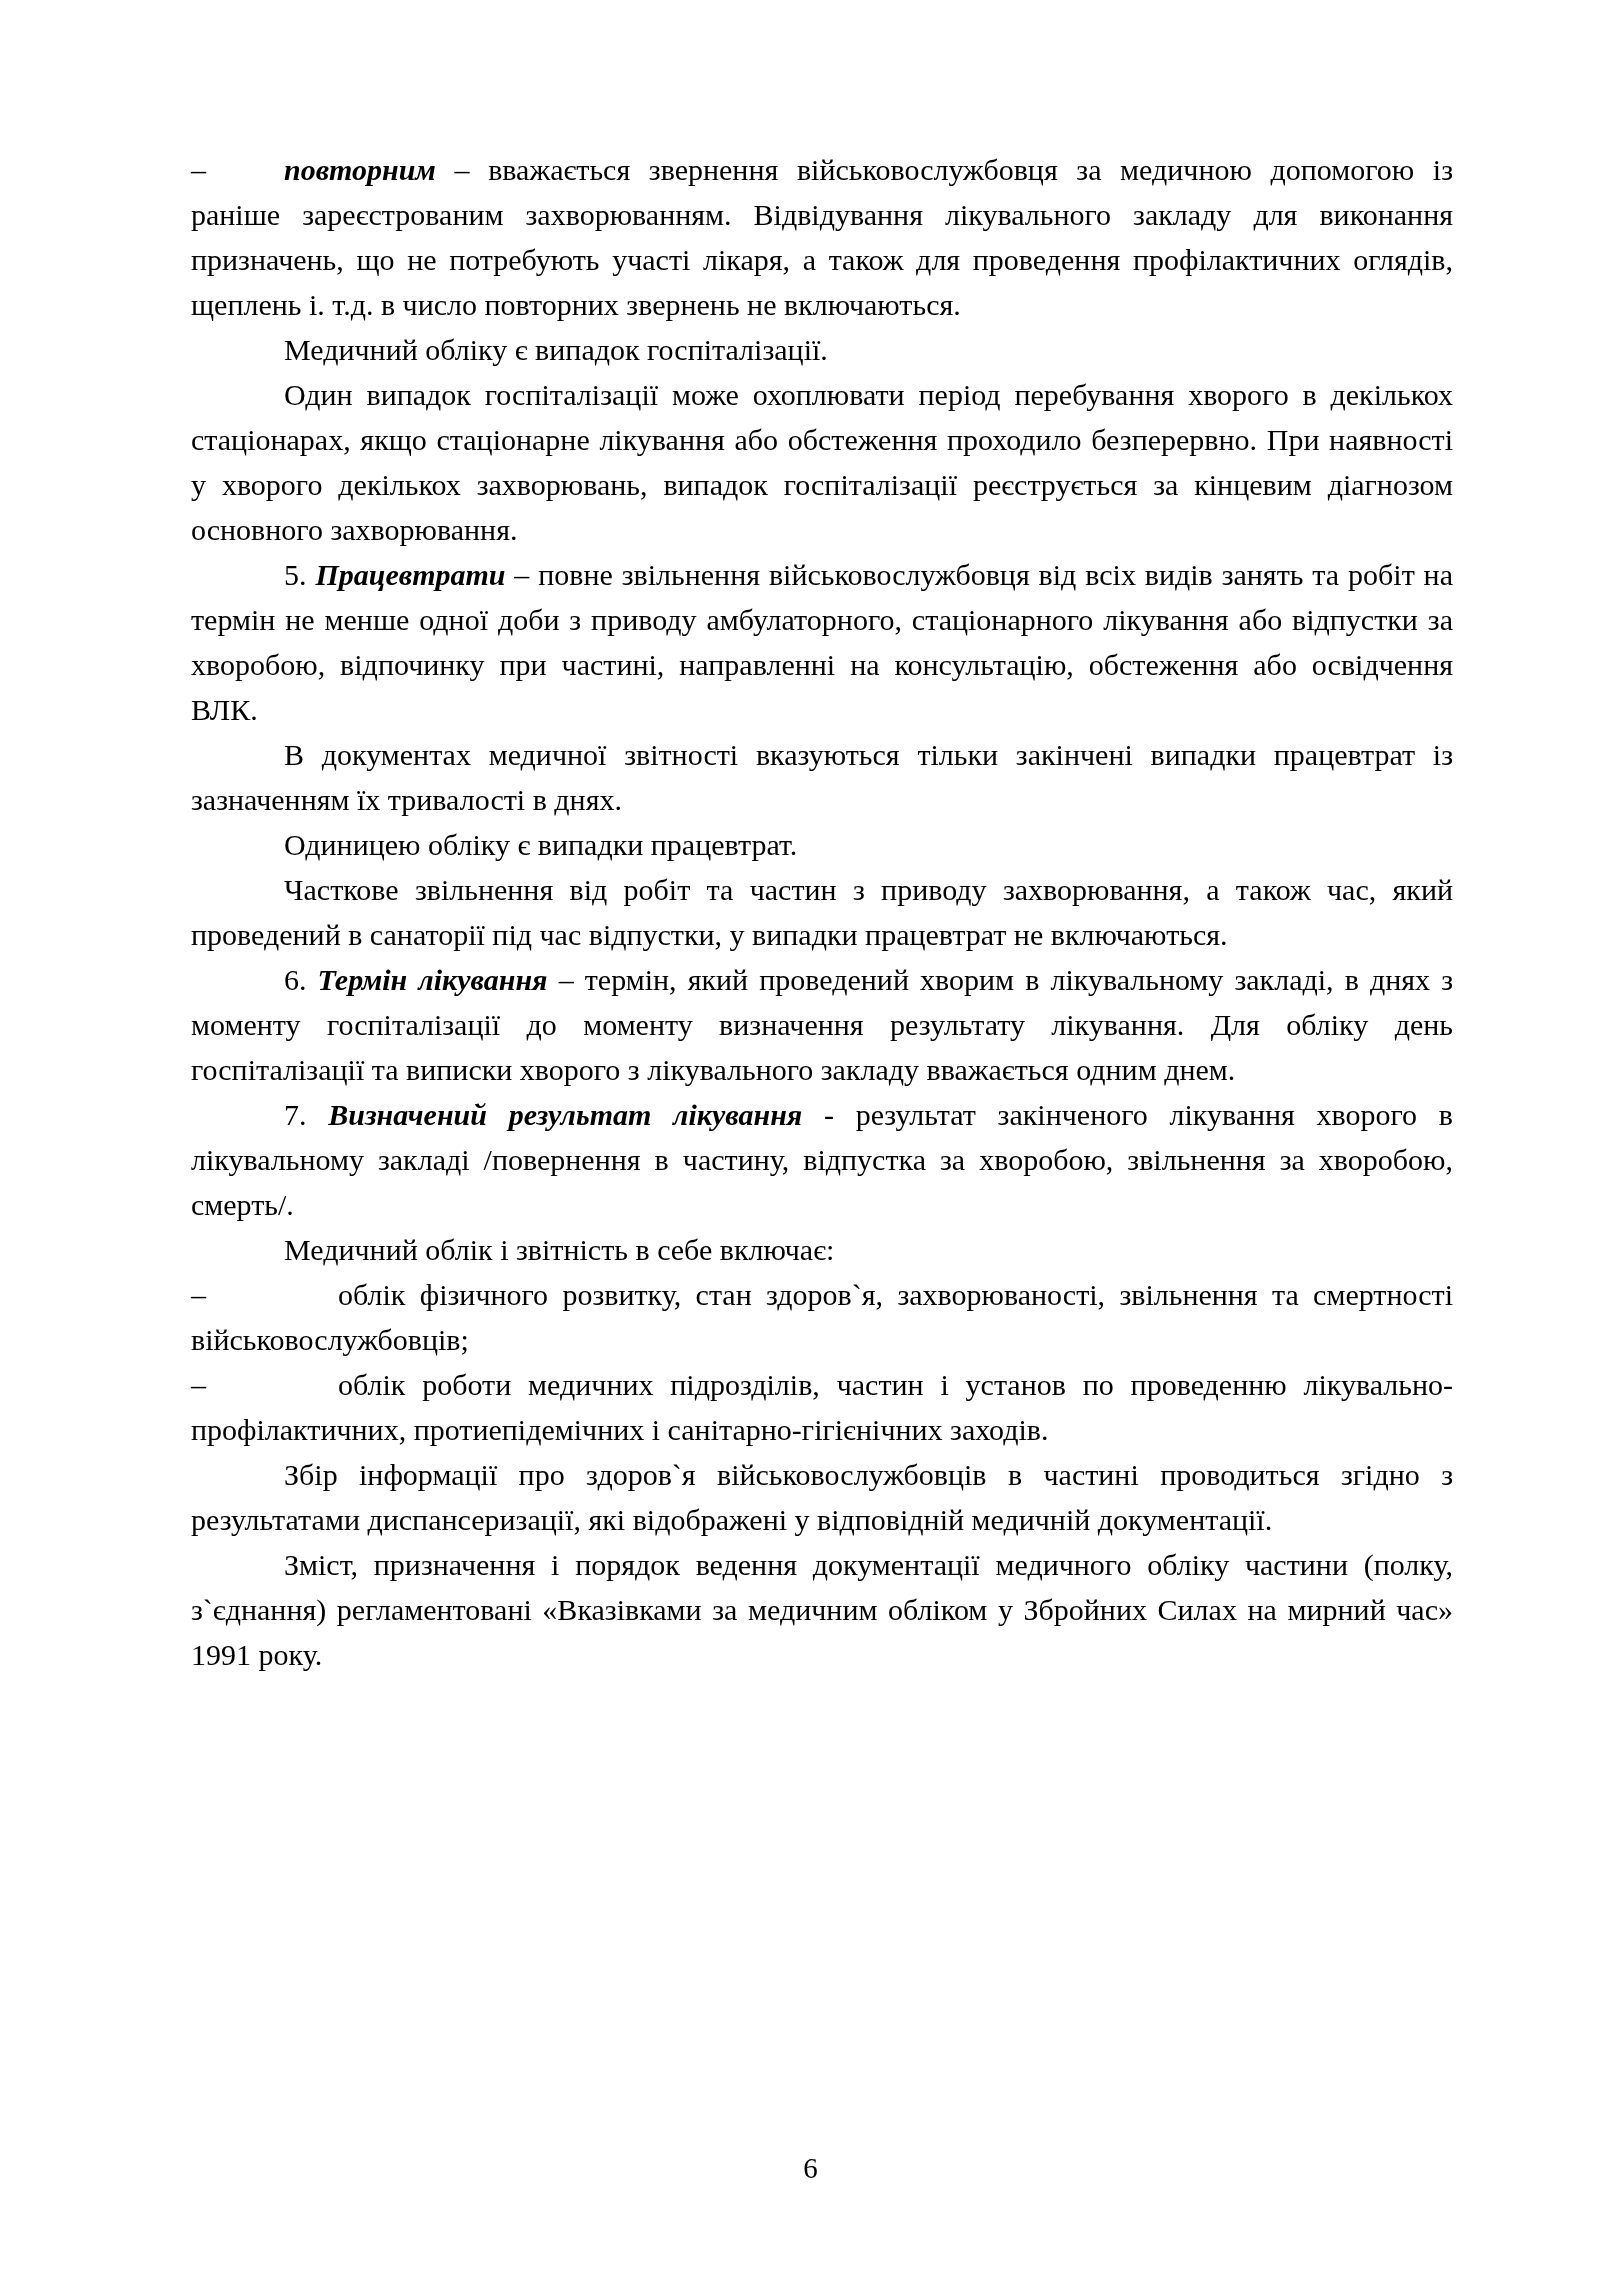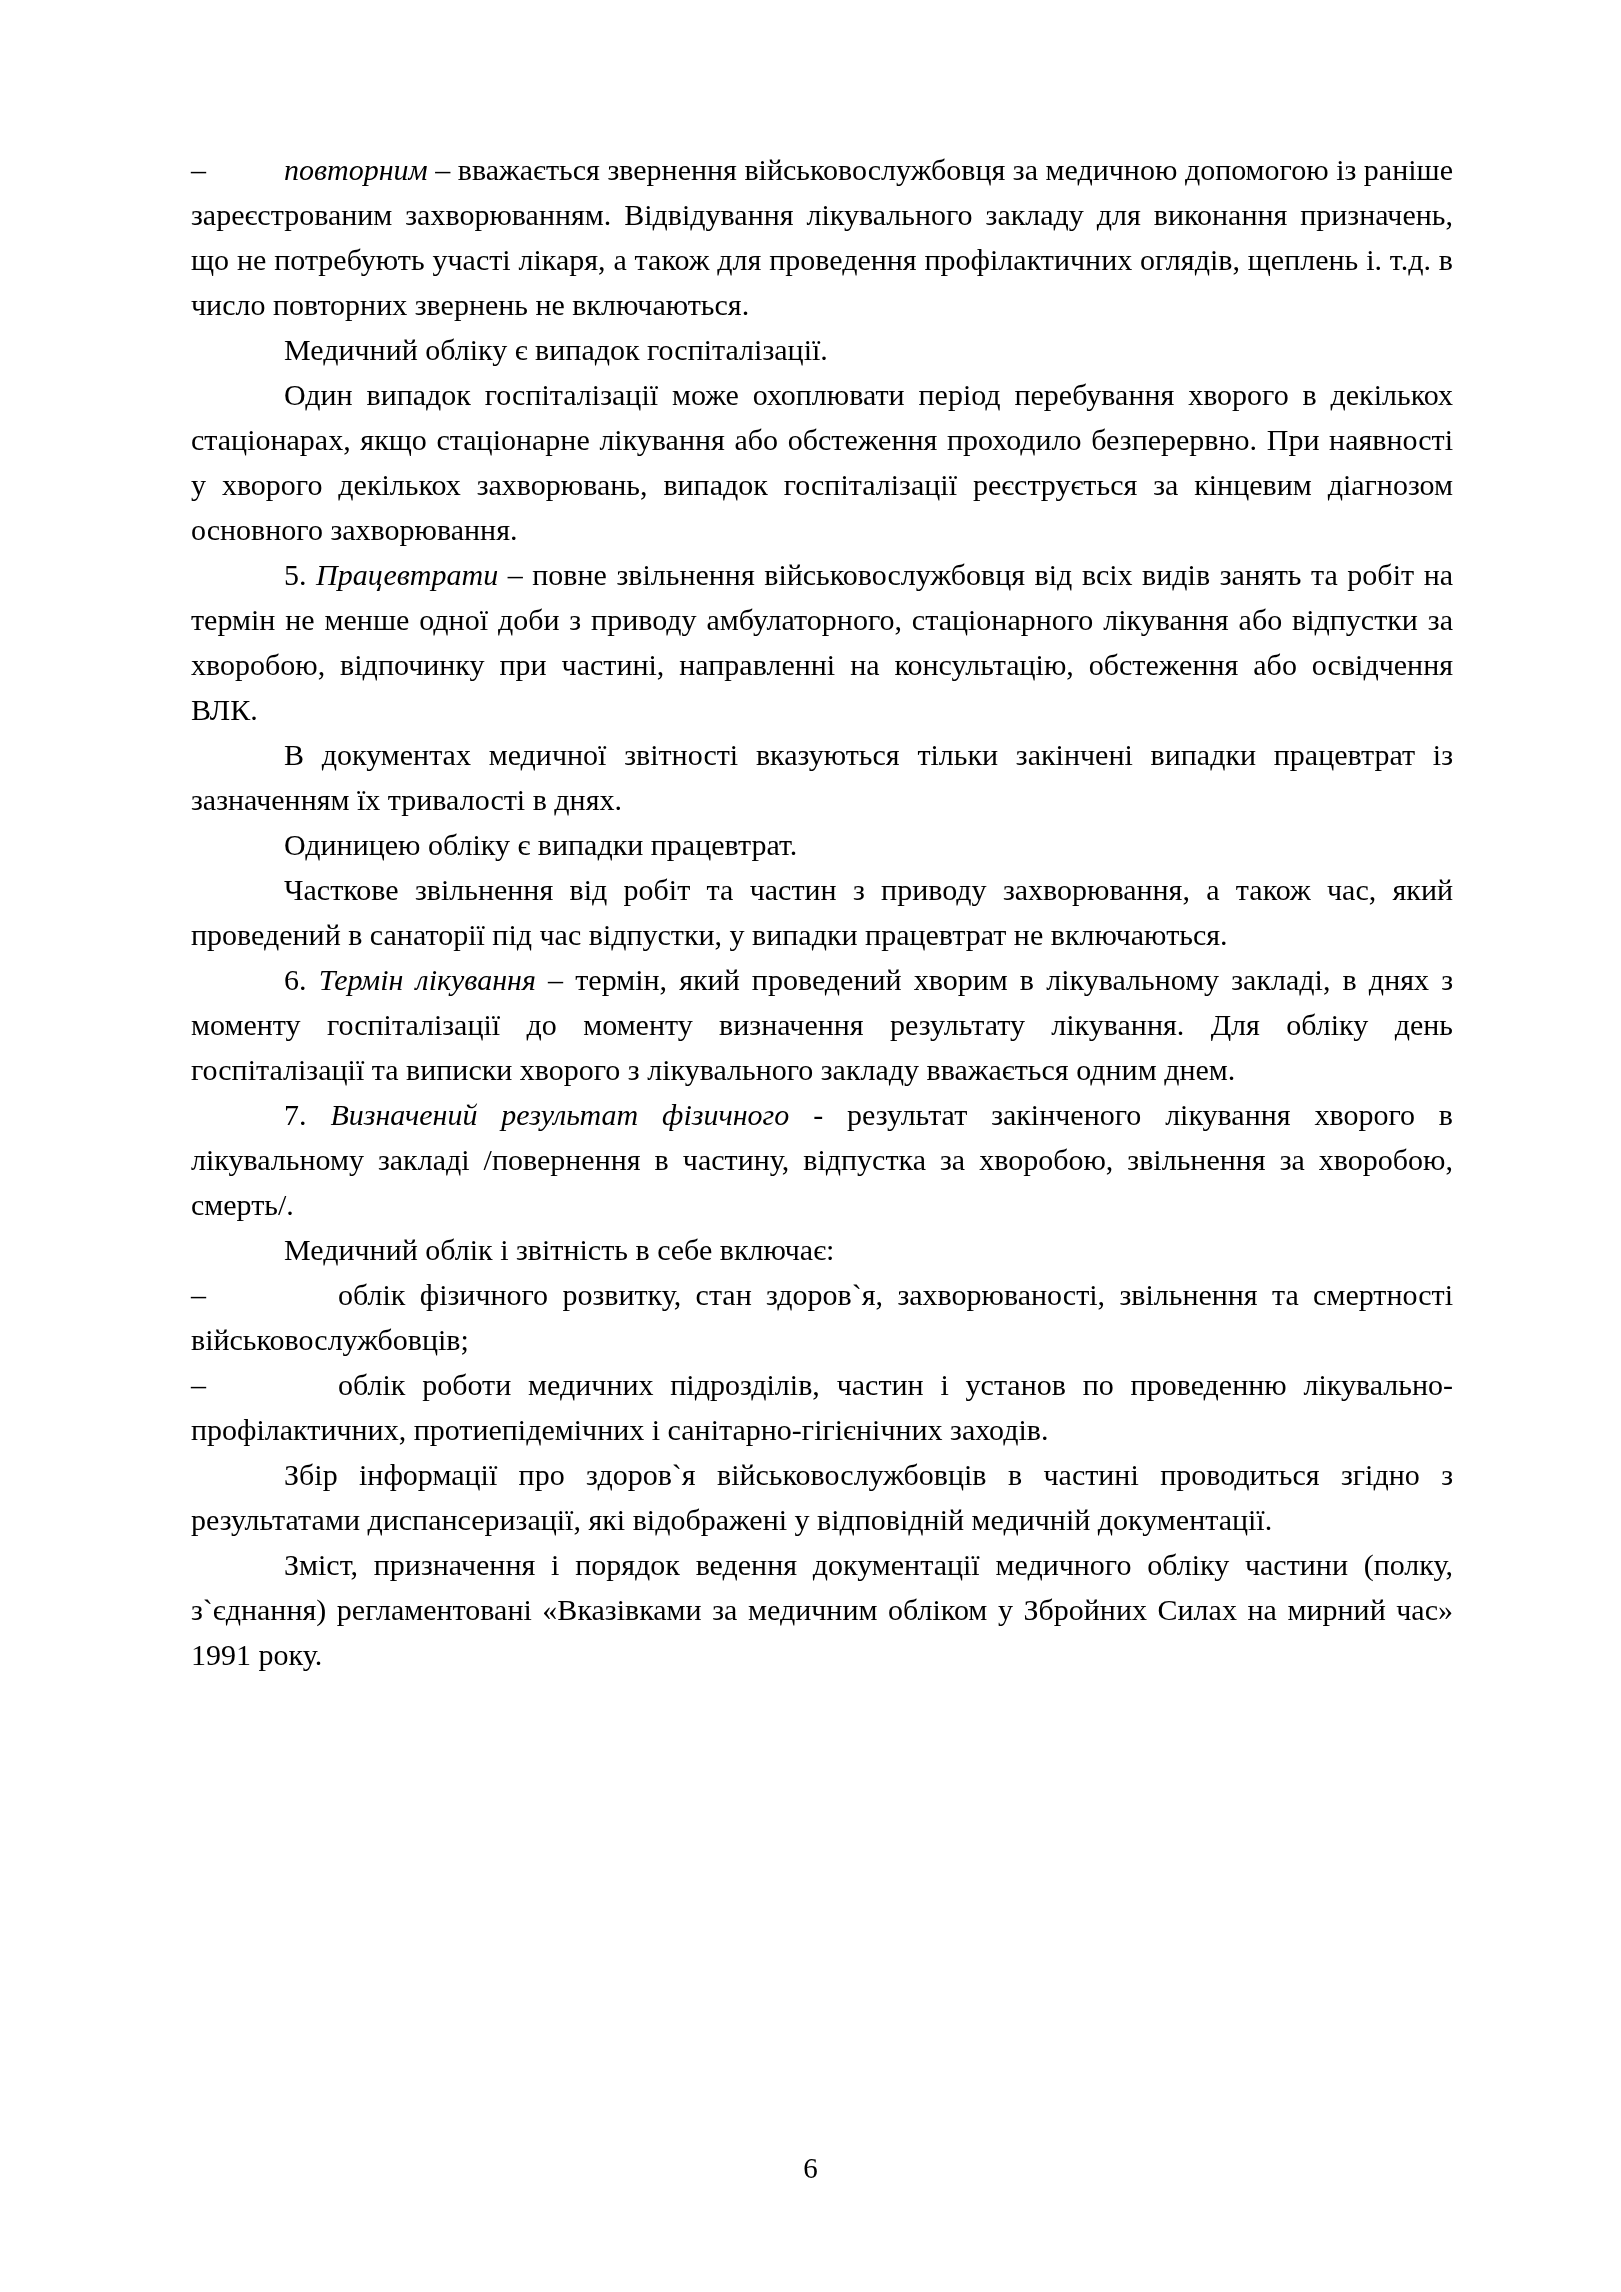--- a/index.html
+++ b/index.html
@@ -43,20 +43,21 @@
   .dash-lead {
     display: inline-block;
     width: 93px;
   }
   .dash-gap {
     display: inline-block;
     width: 54px;
   }
   em.term {
     font-style: italic;
+    font-weight: bold;
   }
   .pageno {
     position: absolute;
     left: 0;
     right: 0;
     top: 2151px;
     text-align: center;
     font-size: 29px;
     line-height: 35px;
   }
@@ -84,21 +85,21 @@
 
     <p class="para">Одиницею обліку є випадки працевтрат.</p>
 
     <p class="para">Часткове звільнення від робіт та частин з приводу захворювання, а також час, який проведений в санаторії під час відпустки, у випадки працевтрат не включаються.</p>
 
     <p class="para">
       <span>6.</span>&nbsp;<em class="term">Термін лікування</em><span> – термін, який проведений хворим в лікувальному закладі, в днях з моменту госпіталізації до моменту визначення результату лікування. Для обліку день госпіталізації та виписки хворого з лікувального закладу вважається одним днем.</span>
     </p>
 
     <p class="para">
-      <span>7.</span>&nbsp;<em class="term">Визначений результат фізичного</em><span> - результат закінченого лікування хворого в лікувальному закладі /повернення в частину, відпустка за хворобою, звільнення за хворобою, смерть/.</span>
+      <span>7.</span>&nbsp;<em class="term">Визначений результат лікування</em><span> - результат закінченого лікування хворого в лікувальному закладі /повернення в частину, відпустка за хворобою, звільнення за хворобою, смерть/.</span>
     </p>
 
     <p class="para">Медичний облік і звітність в себе включає:</p>
 
     <p class="para dash">
       <span class="dash-lead">–</span><span class="dash-gap"></span><span>облік фізичного розвитку, стан здоров`я, захворюваності, звільнення та смертності військовослужбовців;</span>
     </p>
 
     <p class="para dash">
       <span class="dash-lead">–</span><span class="dash-gap"></span><span>облік роботи медичних підрозділів, частин і установ по проведенню лікувально-профілактичних, протиепідемічних і санітарно-гігієнічних заходів.</span>

